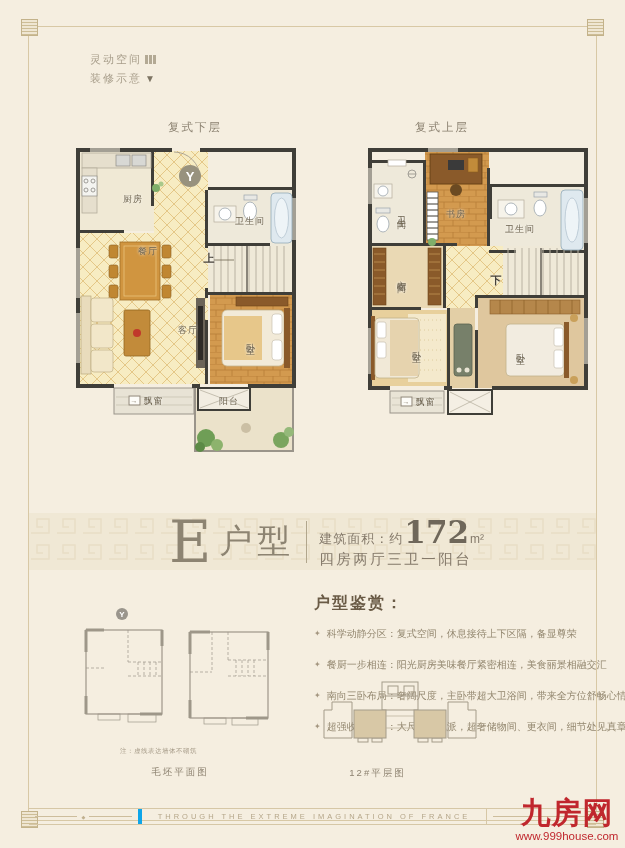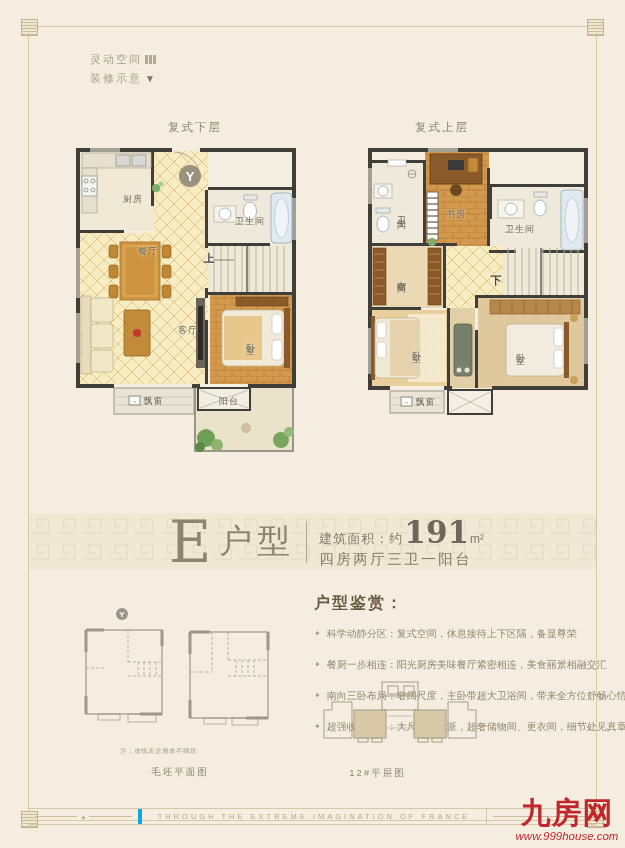--- a/index.html
+++ b/index.html
@@ -57,21 +57,21 @@
   .footer-band{position:absolute;left:29px;right:29px;top:808px;height:15px;display:flex;align-items:stretch;
                border-top:1px solid #d6c7a6;border-bottom:1px solid #d6c7a6;}
   .band-side{flex:1;display:flex;align-items:center;padding:0 6px;}
   .band-line{flex:1;height:1px;background:#cdbd9c;}
   .band-diamond{font-size:5px;color:#c0b08e;margin:0 4px;}
   .band-mid{border-left:4px solid #0ea5e9;border-right:1px solid #d6c7a6;padding:0 16px;
             font-size:7.5px;letter-spacing:3px;color:#b5a689;display:flex;align-items:center;white-space:nowrap;}
   
   .logo{position:absolute;left:512px;top:798px;width:110px;text-align:center;}
   .logo-text{font-size:30px;font-weight:bold;letter-spacing:1px;line-height:1;}
-  .logo-url{font-size:11.5px;margin-top:2px;letter-spacing:0;font-style:italic;}
+  .logo-url{font-size:11.5px;margin-top:2px;letter-spacing:0;}
 </style>
 </head>
 <body>
 
 <div class="page">
 
   <div class="frame"></div>
   <div class="corner c-tl"></div>
   <div class="corner c-tr"></div>
   <div class="corner c-bl"></div>
@@ -336,21 +336,21 @@
       </defs>
       <rect width="100%" height="100%" fill="url(#meander)"></rect>
     </svg>
     <div class="band-content">
       <span class="band-E">E</span>
       <span class="band-type">户型</span>
       <span class="band-div"></span>
       <span class="band-specs">
         <span class="specs-l1">
           <span class="area-prefix">建筑面积：约</span>
-          <span class="area-value">191</span>
+          <span class="area-value">172</span>
           <span class="area-unit">m²</span>
         </span>
         <div class="specs-l2">四房两厅三卫一阳台</div>
       </span>
     </div>
   </div>
 
   <div class="apprec">
     <div class="apprec-h">户型鉴赏：</div>
     <ul class="apprec-ul">

